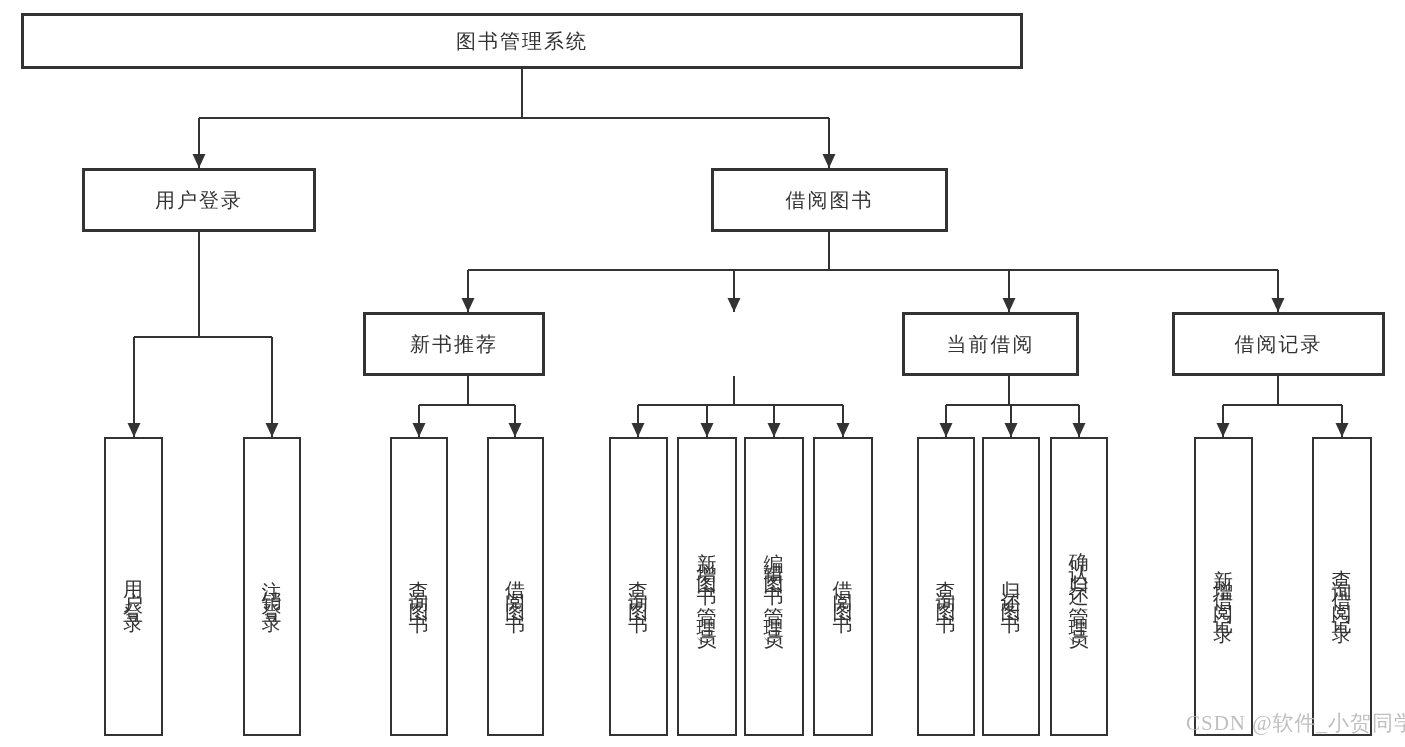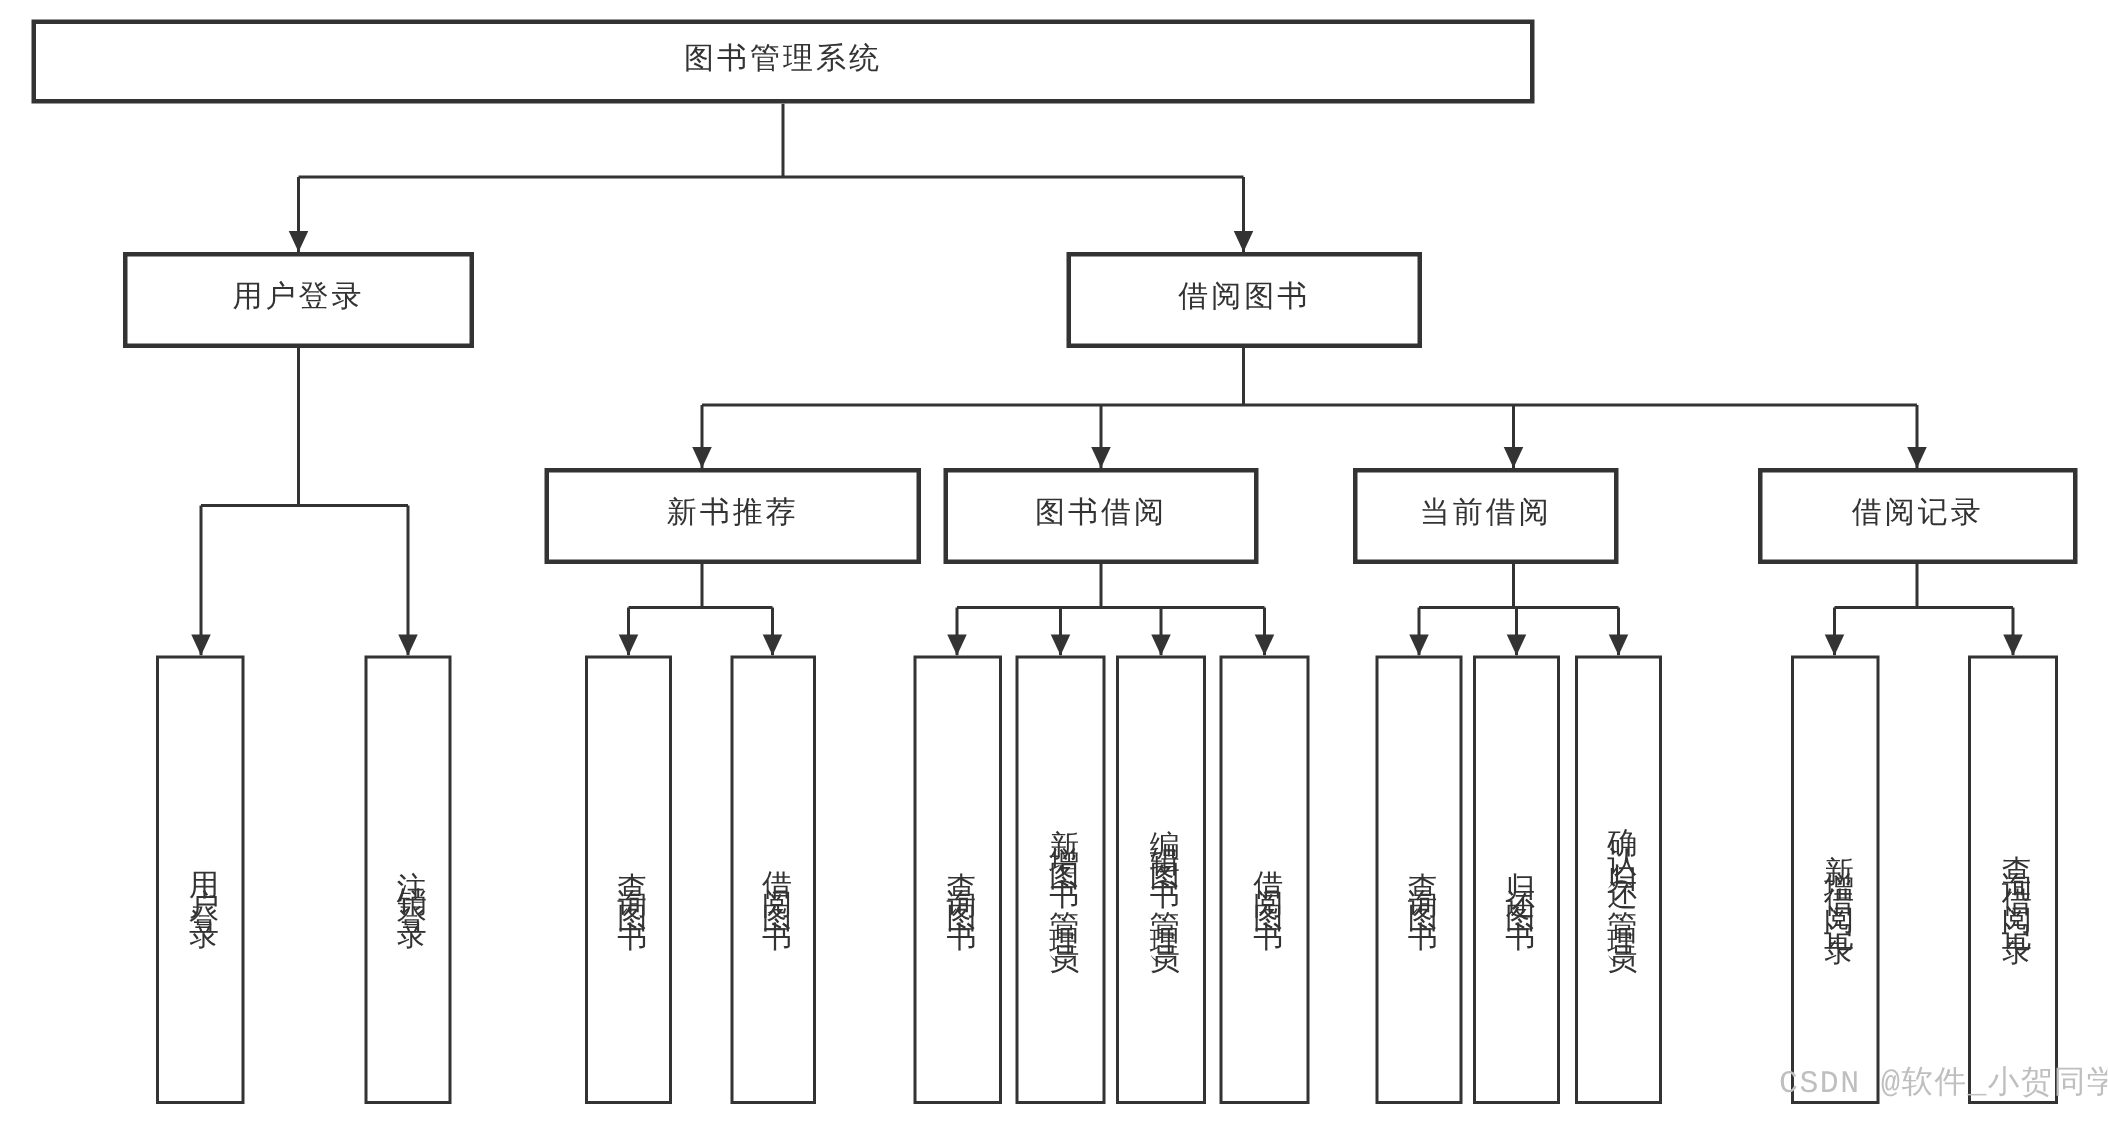--- a/index.html
+++ b/index.html
@@ -6,21 +6,21 @@
     margin: 0;
     padding: 0;
     background: #ffffff;
   }
   .canvas {
     position: relative;
     width: 1405px;
     height: 747px;
     background: #ffffff;
     overflow: hidden;
-    font-family: Liberation Mono, monospace;
+    font-family: Liberation Serif, serif;
   }
   .connectors {
     position: absolute;
     left: 0;
     top: 0;
     width: 1405px;
     height: 747px;
     pointer-events: none;
   }
   .box {
@@ -102,22 +102,21 @@
       <path d="M1223,405 V437" marker-end="url(#arw)"></path>
       <path d="M1342,405 V437" marker-end="url(#arw)"></path>
     </g>
   </svg>
 
   <div class="box h" style="left:21px; top:13px; width:1002px; height:56px;">图书管理系统</div>
 
   <div class="box h" style="left:82px; top:168px; width:234px; height:64px;">用户登录</div>
   <div class="box h" style="left:711px; top:168px; width:237px; height:64px;">借阅图书</div>
 
-  <div class="box h" style="left:363px; top:312px; width:251px; height:64px;">新书推荐</div>
-  <div class="box h" style="left:629px; top:312px; width:210px; height:64px;">图书借阅</div>
+  <div class="box h" style="left:363px; top:312px; width:182px; height:64px;">新书推荐</div>
   <div class="box h" style="left:902px; top:312px; width:177px; height:64px;">当前借阅</div>
   <div class="box h" style="left:1172px; top:312px; width:213px; height:64px;">借阅记录</div>
 
   <div class="box v" style="left:104px; top:437px; width:59px; height:299px;">用户登录</div>
   <div class="box v" style="left:243px; top:437px; width:58px; height:299px;">注销登录</div>
 
   <div class="box v" style="left:390px; top:437px; width:58px; height:299px;">查询图书</div>
   <div class="box v" style="left:487px; top:437px; width:57px; height:299px;">借阅图书</div>
 
   <div class="box v" style="left:609px; top:437px; width:59px; height:299px;">查询图书</div>

